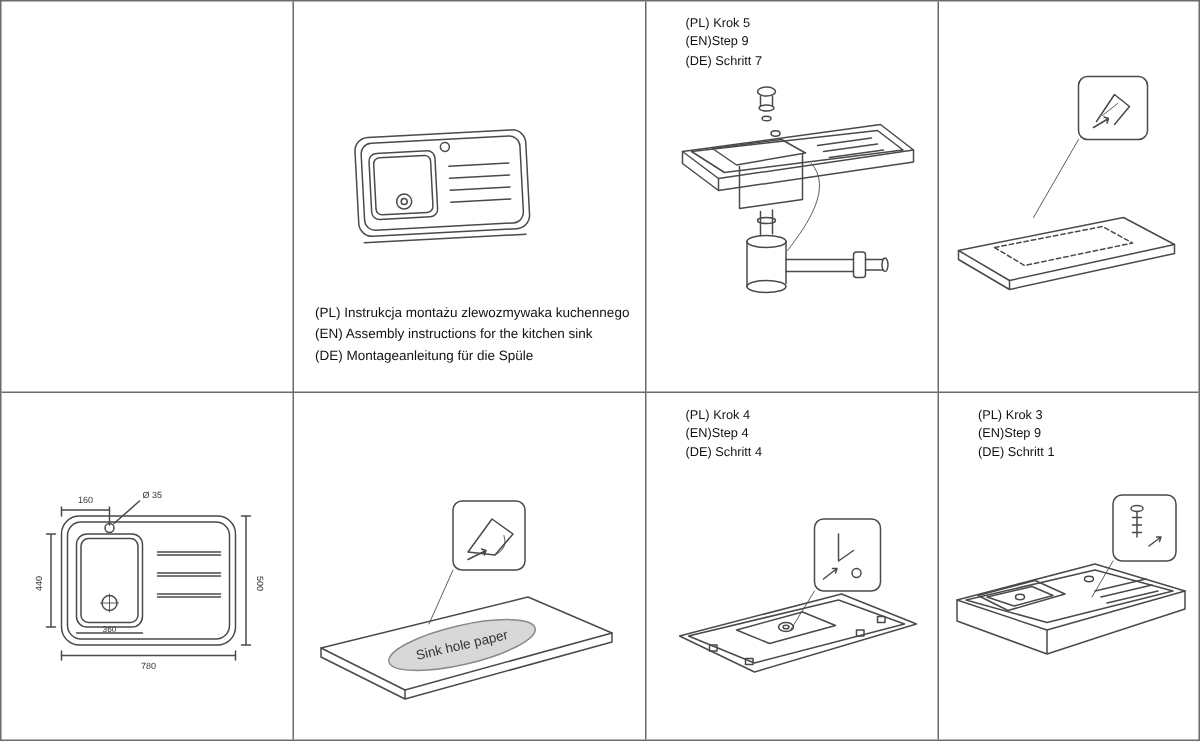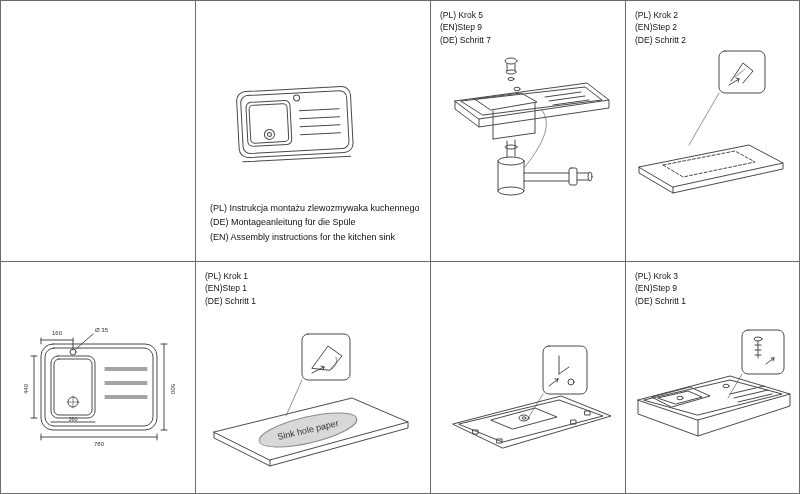--- a/index.html
+++ b/index.html
@@ -8,21 +8,21 @@
     border:1px solid #6b6b6b;
     display:grid;
     grid-template-columns:195px 235px 195px 173px;
     grid-template-rows:261px 231px;
     font-family:"Liberation Sans", sans-serif;
     color:#111;
   }
   .panel{position:relative;box-sizing:border-box;overflow:hidden;}
   .br{border-right:1px solid #6b6b6b;}
   .bb{border-bottom:1px solid #6b6b6b;}
-  .step-label{position:absolute;top:8px;left:9px;font-size:8.5px;line-height:1.45;color:#111;}
+  .step-label{position:absolute;top:8px;left:26px;font-size:8.5px;line-height:1.45;color:#111;}
   .step-label div{white-space:nowrap;}
   .title-block{position:absolute;left:14px;top:200px;font-size:9px;line-height:1.6;color:#111;}
   .title-block div{white-space:nowrap;}
   svg{position:absolute;overflow:visible;}
   svg *{stroke:#4a4a4a;fill:none;stroke-width:1;stroke-linecap:round;stroke-linejoin:round;}
   svg text{stroke:none;fill:#333;font-family:"Liberation Sans",sans-serif;}
   .dash{stroke-dasharray:3 2;}
   .thin{stroke-width:0.6;}
   .sticker{fill:#d8d8d8;stroke:#8a8a8a;}
   .callout{stroke:#4a4a4a;}
@@ -46,22 +46,22 @@
         <circle cx="64" cy="17" r="3"></circle>
         <line x1="66" y1="30" x2="106" y2="30"></line>
         <line x1="66" y1="38" x2="106" y2="38"></line>
         <line x1="66" y1="46" x2="106" y2="46"></line>
         <line x1="66" y1="54" x2="106" y2="54"></line>
         <line x1="7" y1="78" x2="115" y2="78"></line>
       </g>
     </svg>
     <div class="title-block">
       <div>(PL)  Instrukcja montażu zlewozmywaka kuchennego</div>
+      <div>(EN) Assembly instructions for the kitchen sink</div>
       <div>(DE) Montageanleitung  für die Spüle</div>
-      <div>(EN) Assembly instructions for the kitchen sink</div>
     </div>
   </div>
 
   <div class="panel br bb">
     <div class="step-label">
       <div>(PL) Krok 5</div>
       <div>(EN)Step 9</div>
       <div>(DE) Schritt 7</div>
     </div>
     <svg style="left:18px;top:52px;" width="165" height="190" viewBox="0 0 165 190">
@@ -92,25 +92,20 @@
         <path d="M75,120 H120 M75,128 H120"></path>
         <rect x="120" y="115" width="8" height="17" rx="2"></rect>
         <path d="M128,120 H140 M128,127 H140"></path>
         <ellipse cx="141" cy="123.5" rx="2" ry="4.5"></ellipse>
         <path class="thin" d="M92,56 C106,72 90,96 76,114"></path>
       </g>
     </svg>
   </div>
 
   <div class="panel bb">
-    <div class="step-label">
-      <div>(PL) Krok 2</div>
-      <div>(EN)Step 2</div>
-      <div>(DE) Schritt 2</div>
-    </div>
     <svg style="left:5px;top:48px;" width="165" height="160" viewBox="0 0 165 160">
       <g>
         <rect x="88" y="2" width="46" height="42" rx="6" class="callout"></rect>
         <path d="M100 32 L112 14 L122 22 L112 34"></path>
         <path class="thin" d="M104 28 L114 20"></path>
         <path d="M98 36 L108 30 M108 30 l-3 -1 m3 1 l-1 3"></path>
       </g>
       <path class="thin" d="M88,44 L58,96"></path>
       <g>
         <polygon points="8,118 118,96 152,114 42,138"></polygon>
@@ -143,45 +138,45 @@
       <text x="44" y="31" font-size="6" text-anchor="middle">160</text>
       <text x="82" y="28" font-size="6">Ø 35</text>
       <text x="86" y="142" font-size="6" text-anchor="middle">780</text>
       <text x="158" y="85" font-size="6" text-anchor="middle" transform="rotate(90 158 85)">500</text>
       <text x="15" y="85" font-size="6" text-anchor="middle" transform="rotate(-90 15 85)">440</text>
       <text x="60" y="117" font-size="5.5" text-anchor="middle">360</text>
     </svg>
   </div>
 
   <div class="panel br">
-    <div class="step-label">
-      <div>(PL) Krok 1</div>
-      <div>(EN)Step 1</div>
-      <div>(DE) Schritt 1</div>
-    </div>
     <svg style="left:8px;top:68px;" width="218" height="158" viewBox="0 0 218 158">
       <g>
         <rect x="98" y="4" width="48" height="46" rx="6" class="callout"></rect>
         <path d="M108 38 L124 16 L138 26 L126 40 Z"></path>
         <path class="thin" d="M126 40 Q135 36 132 27"></path>
         <path d="M108 43 L120 37 M120 37 l-3 -1 m3 1 l-1 3"></path>
       </g>
       <path class="thin" d="M98,50 L82,86"></path>
       <g>
         <polygon points="10,102 148,68 204,92 66,130"></polygon>
         <path d="M10,102 V108 L66,136 V130 M204,92 V98 L66,136"></path>
       </g>
       <g transform="rotate(-13 104 100)">
         <ellipse class="sticker" cx="104" cy="100" rx="50" ry="13"></ellipse>
         <text x="104" y="103" font-size="9" text-anchor="middle">Sink hole paper</text>
       </g>
     </svg>
   </div>
 
   <div class="panel br">
+    <div class="step-label">
+      <div>(PL) Krok 4</div>
+      <div>(EN)Step 4</div>
+      <div>(DE) Schritt 4</div>
+    </div>
     <svg style="left:8px;top:66px;" width="182" height="155" viewBox="0 0 182 155">
       <g>
         <rect x="104" y="18" width="44" height="48" rx="6" class="callout"></rect>
         <path d="M120 28 V46 M120 46 l10 -7"></path>
         <circle cx="132" cy="54" r="3"></circle>
         <path d="M110 58 L119 51 M119 51 l-3 0 m3 0 l-1 3"></path>
       </g>
       <path class="thin" d="M104,66 L88,92"></path>
       <g>
         <polygon points="14,96 122,68 172,88 64,120"></polygon>

